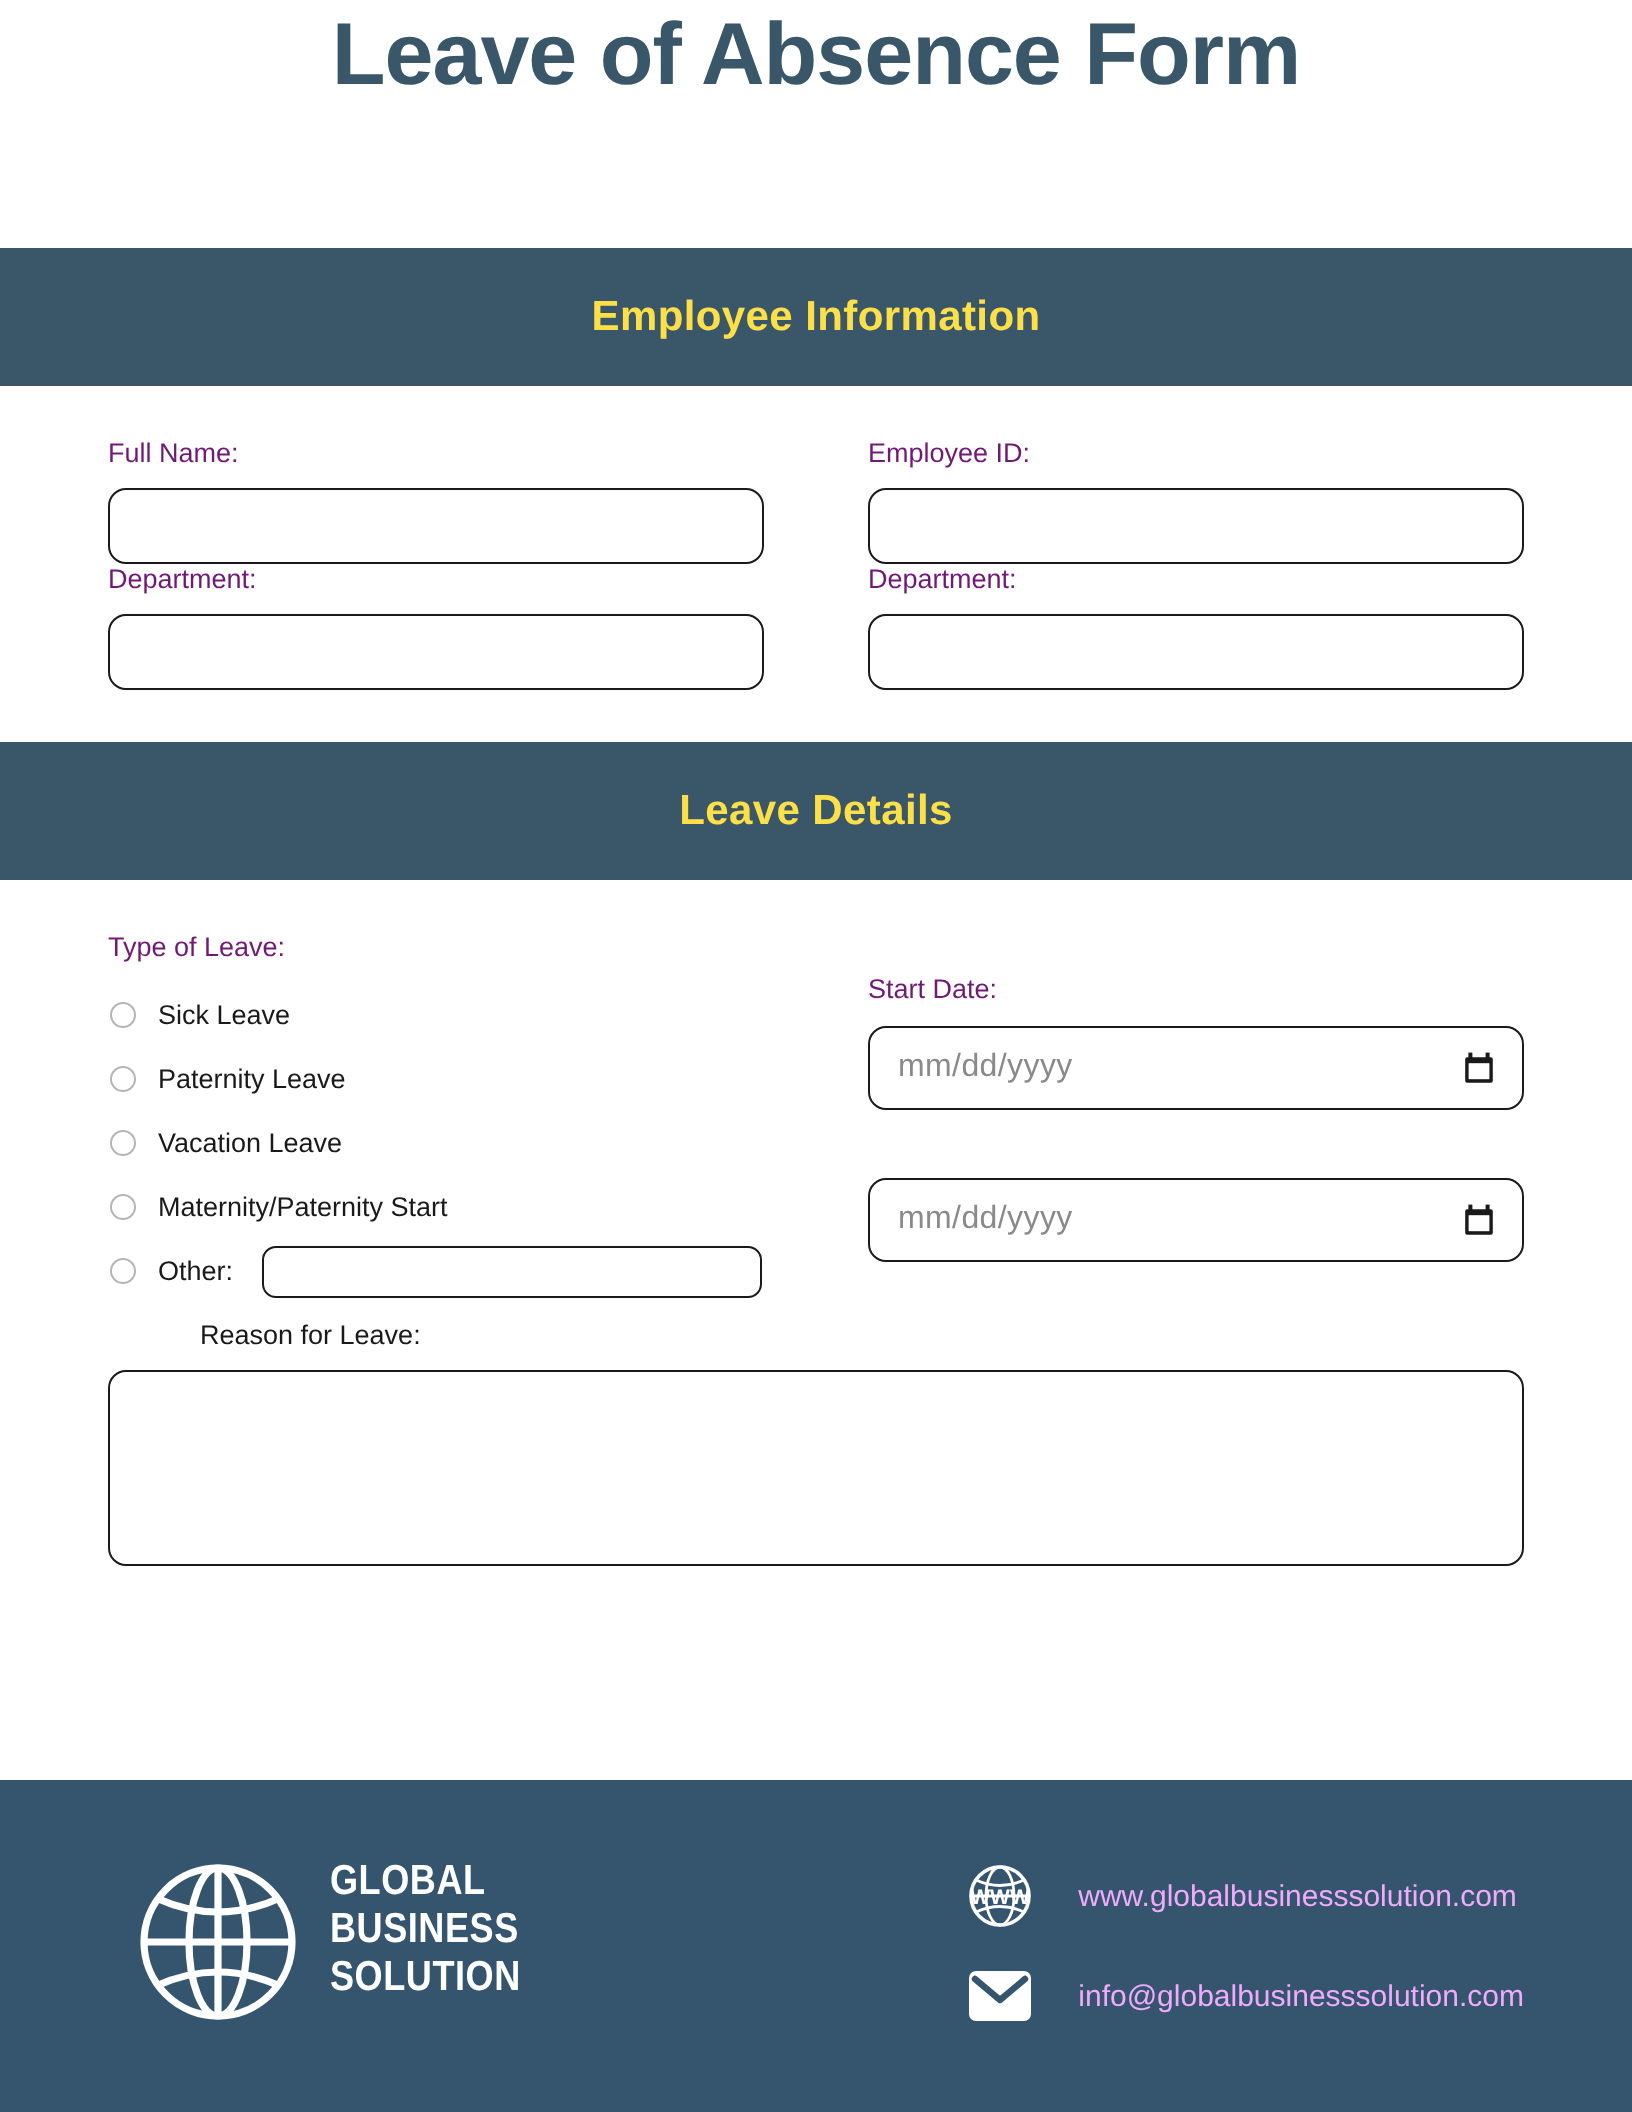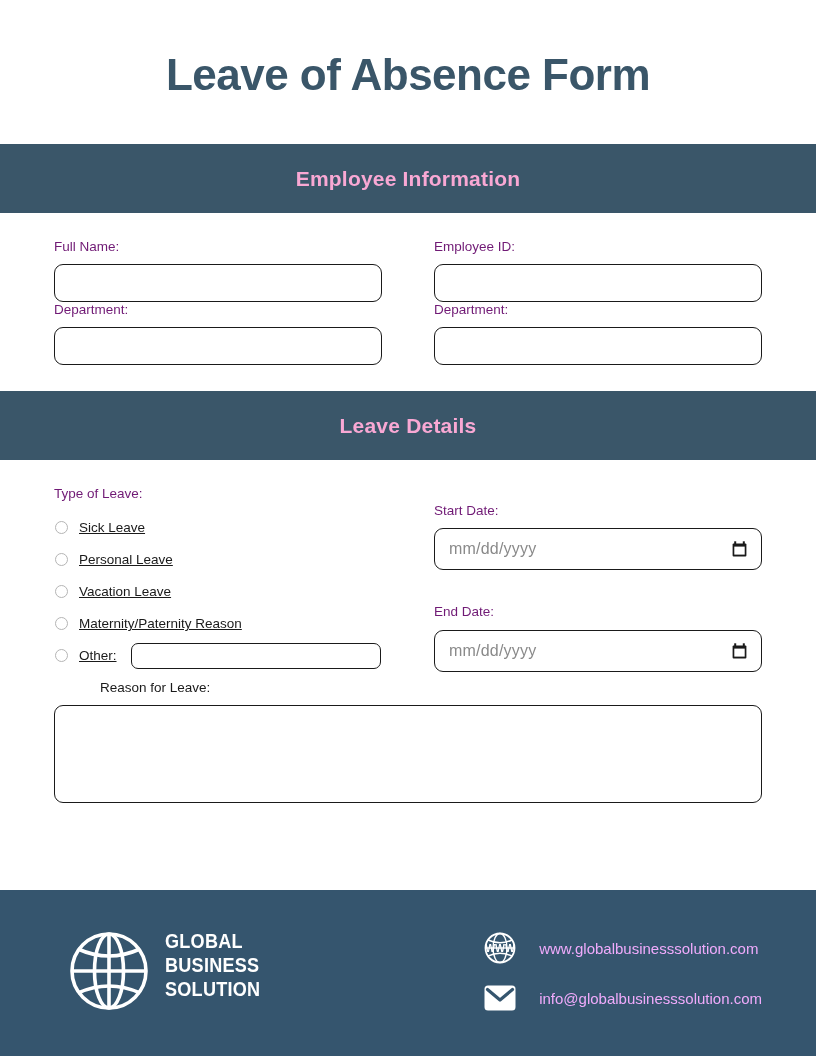--- a/index.html
+++ b/index.html
@@ -20,23 +20,22 @@
     position: relative;
     width: 816px;
     height: 1056px;
     background: #ffffff;
     display: flex;
     flex-direction: column;
   }
 
   
   .title-wrap {
-    height: 144px;
-    display: flex;
-    align-items: center;
+    height: 124px;
+    display: flex;
     justify-content: center;
     background: #ffffff;
   }
   .form-title {
     font-size: 44px;
     font-weight: bold;
     color: #3a5669;
     letter-spacing: -0.5px;
     line-height: 1;
     margin: 0;
@@ -45,21 +44,21 @@
 
   
   .section-band {
     background: #3a5669;
     height: 69px;
     display: flex;
     align-items: center;
     justify-content: center;
   }
   .section-band-title {
-    color: #f9a8d4;
+    color: #fde047;
     font-size: 21px;
     font-weight: bold;
     letter-spacing: 0.2px;
   }
 
   
   .section-body {
     padding: 26px 54px 0 54px;
     background: #ffffff;
   }
@@ -100,24 +99,24 @@
 
   
   #employee-section-body { padding-bottom: 26px; }
 
   
   #leave-section-body { padding-bottom: 0; }
 
   .leave-row {
     display: flex;
     gap: 52px;
-    align-items: flex-end;
-  }
-
-  .radio-group { margin-top: 2px; text-decoration: underline; }
+    align-items: center;
+  }
+
+  .radio-group { margin-top: 2px; }
 
   .radio-row {
     display: flex;
     align-items: center;
     height: 32px;
   }
   .radio-mark {
     width: 13px;
     height: 13px;
     border: 1.5px solid #b5b5b5;
@@ -308,31 +307,31 @@
         <label class="field-label">Type of Leave:</label>
         <div class="radio-group">
 
           <div class="radio-row">
             <span class="radio-mark"></span>
             <span class="radio-label">Sick Leave</span>
           </div>
 
           <div class="radio-row">
             <span class="radio-mark"></span>
-            <span class="radio-label">Personal Leave</span>
+            <span class="radio-label">Paternity Leave</span>
           </div>
 
           <div class="radio-row">
             <span class="radio-mark"></span>
             <span class="radio-label">Vacation Leave</span>
           </div>
 
           <div class="radio-row">
             <span class="radio-mark"></span>
-            <span class="radio-label">Maternity/Paternity Reason</span>
+            <span class="radio-label">Maternity/Paternity Start</span>
           </div>
 
           <div class="radio-row">
             <span class="radio-mark"></span>
             <span class="radio-label">Other:</span>
             <input class="other-input" type="text" value="" style="">
           </div>
 
         </div>
       </div>
@@ -347,21 +346,20 @@
                 <rect x="2.2" y="0.3" width="2" height="3" fill="#1a1a1a"></rect>
                 <rect x="10.8" y="0.3" width="2" height="3" fill="#1a1a1a"></rect>
                 <rect x="0.6" y="2.6" width="13.8" height="12.8" rx="1" fill="#1a1a1a"></rect>
                 <rect x="2.3" y="5.6" width="10.4" height="8" fill="#ffffff"></rect>
               </svg>
             </span>
           </div>
         </div>
 
         <div class="date-field">
-          <label class="field-label">End Date:</label>
           <div class="date-input-wrap">
             <span class="date-placeholder">mm/dd/yyyy</span>
             <span class="calendar-icon">
               <svg width="15" height="16" viewBox="0 0 15 16">
                 <rect x="2.2" y="0.3" width="2" height="3" fill="#1a1a1a"></rect>
                 <rect x="10.8" y="0.3" width="2" height="3" fill="#1a1a1a"></rect>
                 <rect x="0.6" y="2.6" width="13.8" height="12.8" rx="1" fill="#1a1a1a"></rect>
                 <rect x="2.3" y="5.6" width="10.4" height="8" fill="#ffffff"></rect>
               </svg>
             </span>

